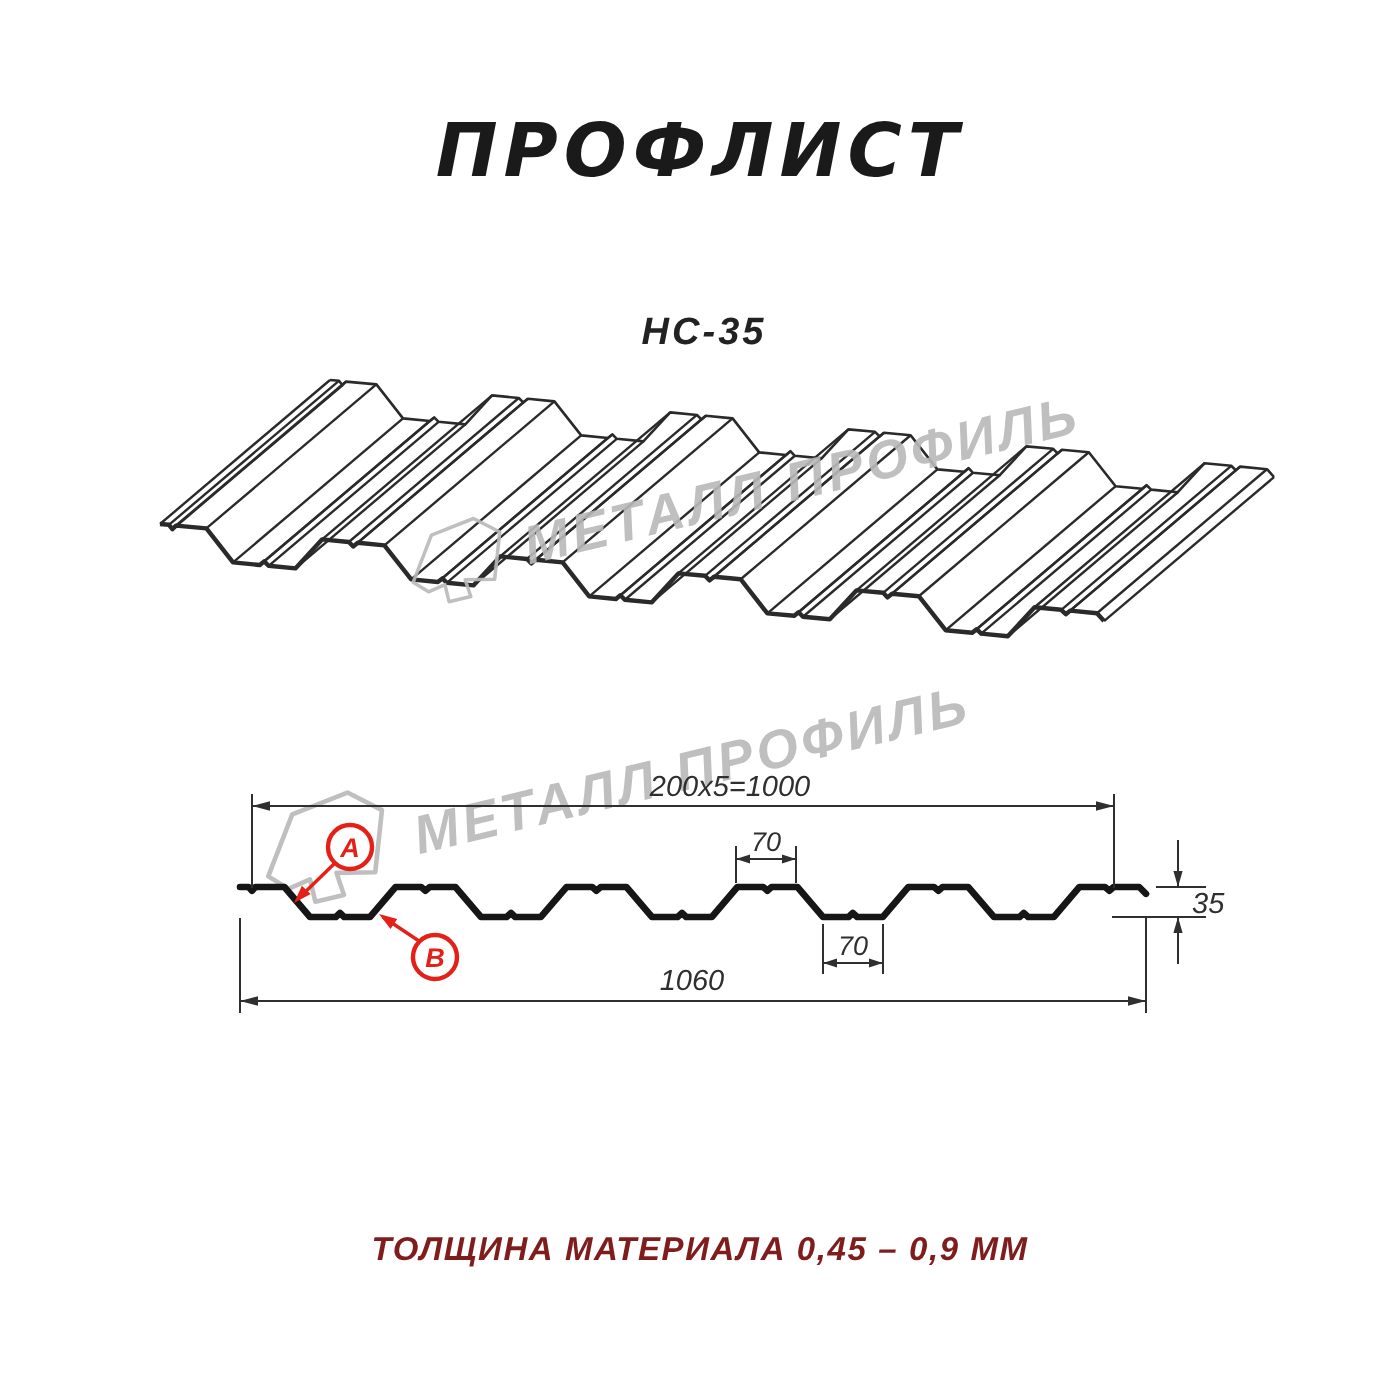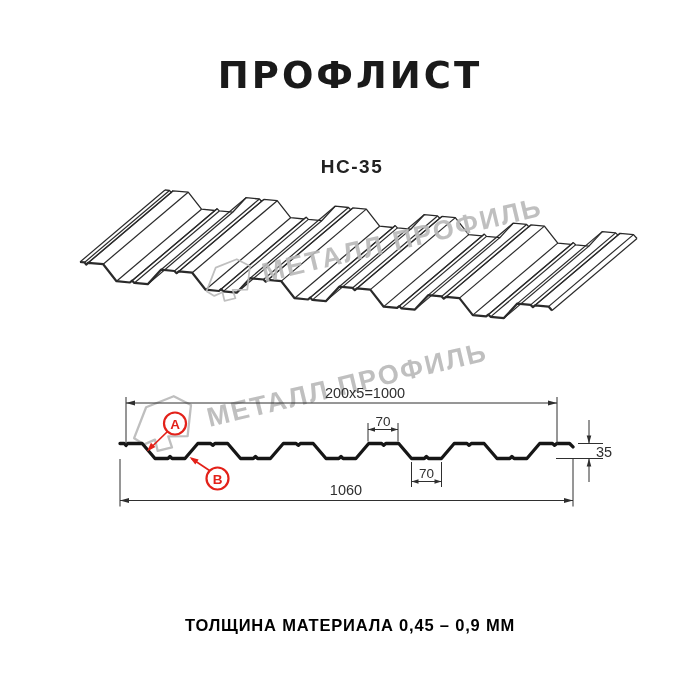--- a/index.html
+++ b/index.html
@@ -1,24 +1,24 @@
 <!DOCTYPE html>
 <html><head>
 <meta charset="utf-8">
 <style>
   html,body{margin:0;padding:0;background:#ffffff;}
   .page{position:relative;width:700px;height:700px;background:#fff;overflow:hidden;
-        font-family:"Liberation Sans",sans-serif;}
+        font-family:"Liberation Sans",sans-serif;font-style:italic;}
   .title{position:absolute;top:54px;left:0;right:0;text-align:center;
          font-family:"DejaVu Sans","Liberation Sans",sans-serif;
          font-size:37px;font-weight:900;letter-spacing:3px;color:#1a1a1a;}
   .subtitle{position:absolute;top:156px;left:4px;right:0;text-align:center;
             font-size:19px;font-weight:700;letter-spacing:1.5px;color:#222;}
   .footer{position:absolute;top:616px;left:0;right:0;text-align:center;
-          font-size:16.5px;font-weight:600;letter-spacing:0.8px;color:#000000;}
+          font-size:16.5px;font-weight:600;letter-spacing:0.8px;color:#7f1d1d;}
   svg text{font-family:"Liberation Sans",sans-serif;}
 </style>
 </head>
 <body>
 
 <div class="page">
   <div class="title">ПРОФЛИСТ</div>
   <div class="subtitle">НС-35</div>
   <svg id="tech" width="700" height="700" viewBox="0 0 700 700" style="position:absolute;left:0;top:0;">
       <g>

